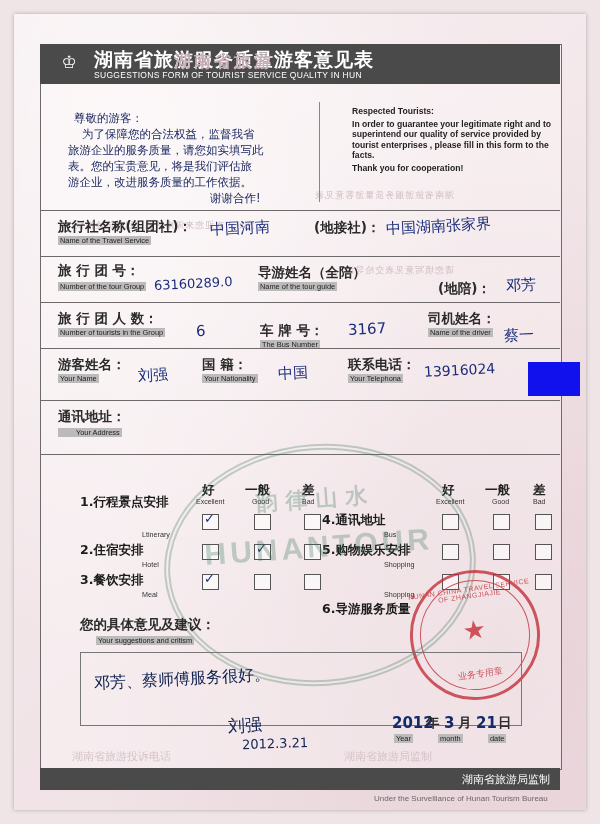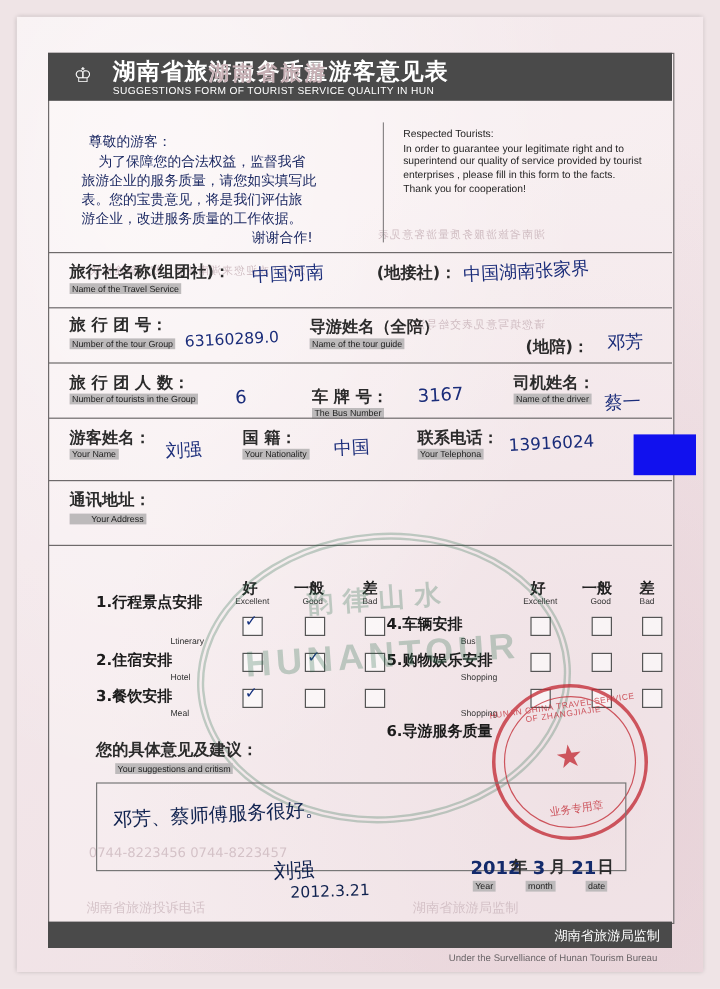--- a/index.html
+++ b/index.html
@@ -54,21 +54,21 @@
   .hand{
     font-family:"DejaVu Sans", sans-serif;
     color:#1b2d7a;font-size:15px;
     transform:rotate(-3deg);
     white-space:nowrap;
   }
   .handb{color:#10224f;}
   
   .note-l{position:absolute;left:46px;top:96px;width:245px;height:90px;}
   .note-l .line{font-family:"DejaVu Sans", sans-serif;font-size:11.5px;color:#1d2a63;line-height:16px;}
-  .note-r{position:absolute;left:322px;top:92px;width:215px;}
+  .note-r{position:absolute;left:338px;top:92px;width:215px;font-weight:bold;}
   .note-r p{margin:0 0 2px 0;font-size:8.6px;color:#1f1f1f;line-height:10.6px;}
   .divider-v{position:absolute;left:305px;top:88px;width:1px;height:100px;background:#8a8688;}
   
   .row{position:absolute;left:26px;width:520px;border-top:1px solid #6e6a6b;}
   .tag{
     position:absolute;background:#bdbabb;padding:0 2px;font-size:7.4px;color:#222;
     white-space:nowrap;
   }
   
   .rt-head{position:absolute;font-size:12.5px;font-family:"DejaVu Sans",sans-serif;font-weight:bold;color:#222;}
@@ -131,21 +131,20 @@
 </head>
 <body>
 
 <div class="paper">
 
   <div class="sheet"></div>
 
   <div class="ghost" style="left:300px;top:175px;">湖南省旅游服务质量游客意见表</div>
   <div class="ghost" style="left:60px;top:205px;">您好！欢迎您来湖南旅游，祝您旅途愉快</div>
   <div class="ghost" style="left:330px;top:250px;">请您填写意见表交给导游</div>
-  <div class="ghost2" style="left:60px;top:690px;">0744-8223456   0744-8223457</div>
   <div class="ghost2" style="left:58px;top:735px;">湖南省旅游投诉电话</div>
   <div class="ghost2" style="left:330px;top:735px;">湖南省旅游局监制</div>
 
   <div class="hdr">
     <div class="logo">♔</div>
     <div class="cn">湖南省旅游服务质量游客意见表</div>
     <div class="en">SUGGESTIONS FORM OF TOURIST SERVICE QUALITY IN HUN</div>
   </div>
   <div class="ghost-top">湖南省旅游</div>
 
@@ -242,21 +241,21 @@
   <div class="item" style="left:66px;top:558px;">
     <span>3.</span><span>餐饮安排</span>
   </div>
   <div class="item-en" style="left:86px;top:576px;">Meal</div>
   <div class="chk" style="left:188px;top:560px;"></div>
   <div class="tick" style="left:190px;top:557px;">✓</div>
   <div class="chk" style="left:240px;top:560px;"></div>
   <div class="chk" style="left:290px;top:560px;"></div>
 
   <div class="item" style="left:308px;top:498px;">
-    <span>4.</span><span>车辆安排</span>
+    <span>4.</span><span>通讯地址</span>
   </div>
   <div class="item-en" style="left:328px;top:516px;">Bus</div>
   <div class="chk" style="left:428px;top:500px;"></div>
   <div class="chk" style="left:479px;top:500px;"></div>
   <div class="chk" style="left:521px;top:500px;"></div>
 
   <div class="item" style="left:308px;top:528px;">
     <span>5.</span><span>购物娱乐安排</span>
   </div>
   <div class="item-en" style="left:328px;top:546px;">Shopping</div>

